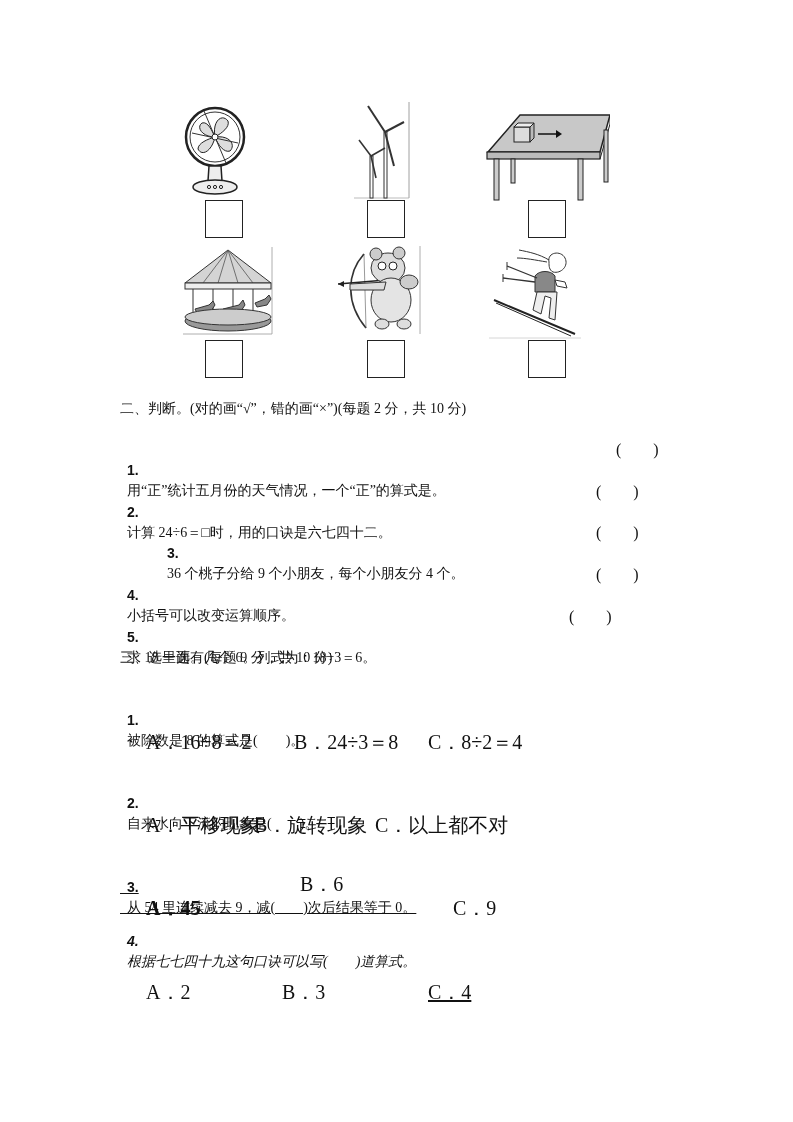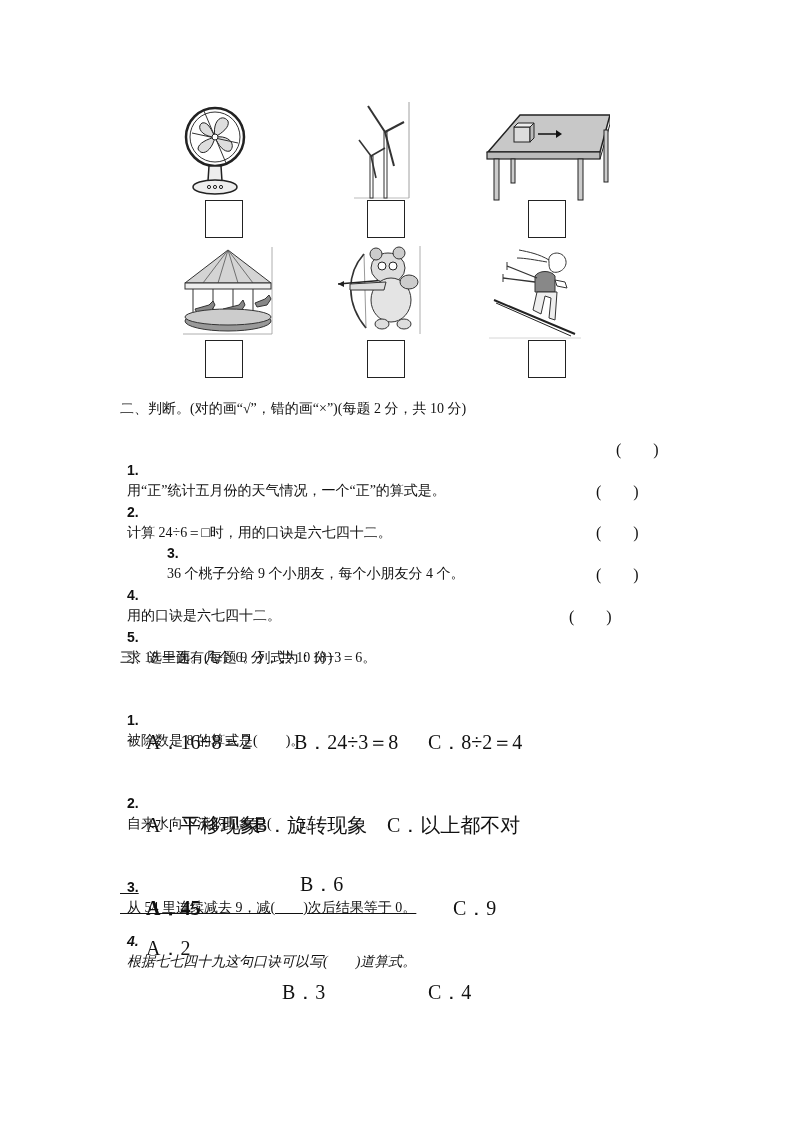--- a/index.html
+++ b/index.html
@@ -142,21 +142,21 @@
 <div class="paren" style="left:596px;top:482px;">(　　)</div>
 
 <div class="line" style="top:523px;margin-left:40px;">
   <span class="num">3.</span>
   <span>36 个桃子分给 9 个小朋友，每个小朋友分 4 个。</span>
 </div>
 <div class="paren" style="left:596px;top:523px;">(　　)</div>
 
 <div class="line" style="top:565px;">
   <span class="num">4.</span>
-  <span>用的口诀是六七四十二。</span>
+  <span>小括号可以改变运算顺序。</span>
 </div>
 <div class="paren" style="left:596px;top:565px;">(　　)</div>
 
 <div class="line" style="top:607px;">
   <span class="num">5.</span>
   <span>求 18 里面有几个 6。列式为：18÷3＝6。</span>
 </div>
 <div class="paren" style="left:569px;top:607px;">(　　)</div>
 
 <div class="line" style="top:648px;">三、选一选。(每题 9 分，共 10 分)</div>
@@ -168,29 +168,29 @@
 <div class="opt" style="left:146px;top:732px;">A．16÷8＝2</div>
 <div class="opt" style="left:294px;top:732px;">B．24÷3＝8</div>
 <div class="opt" style="left:428px;top:732px;">C．8÷2＝4</div>
 
 <div class="line" style="top:773px;">
   <span class="num">2.</span>
   <span>自来水向下流的现象是(　　)。</span>
 </div>
 <div class="opt" style="left:146px;top:815px;">A．平移现象</div>
 <div class="opt" style="left:254px;top:815px;">B．旋转现象</div>
-<div class="opt" style="left:375px;top:815px;margin-left:12px;">C．以上都不对</div>
+<div class="opt" style="left:375px;top:815px;">C．以上都不对</div>
 
 <div class="line" style="top:857px;text-decoration:underline;">
   <span class="num">3.</span>
   <span>从 54 里连续减去 9，减(　　)次后结果等于 0。</span>
 </div>
 <div class="opt" style="left:146px;top:898px;font-weight:bold;">A．45</div>
 <div class="opt" style="left:300px;top:874px;">B．6</div>
 <div class="opt" style="left:453px;top:898px;">C．9</div>
 
 <div class="line" style="top:911px;font-style:italic;">
   <span class="num">4.</span>
   <span>根据七七四十九这句口诀可以写(　　)道算式。</span>
 </div>
-<div class="opt" style="left:146px;top:938px;">A．2</div>
+<div class="opt" style="left:146px;top:982px;">A．2</div>
 <div class="opt" style="left:282px;top:982px;">B．3</div>
-<div class="opt" style="left:428px;top:982px;">C．4</div>
+<div class="opt" style="left:428px;top:982px;text-decoration:underline;">C．4</div>
 
 </body></html>

